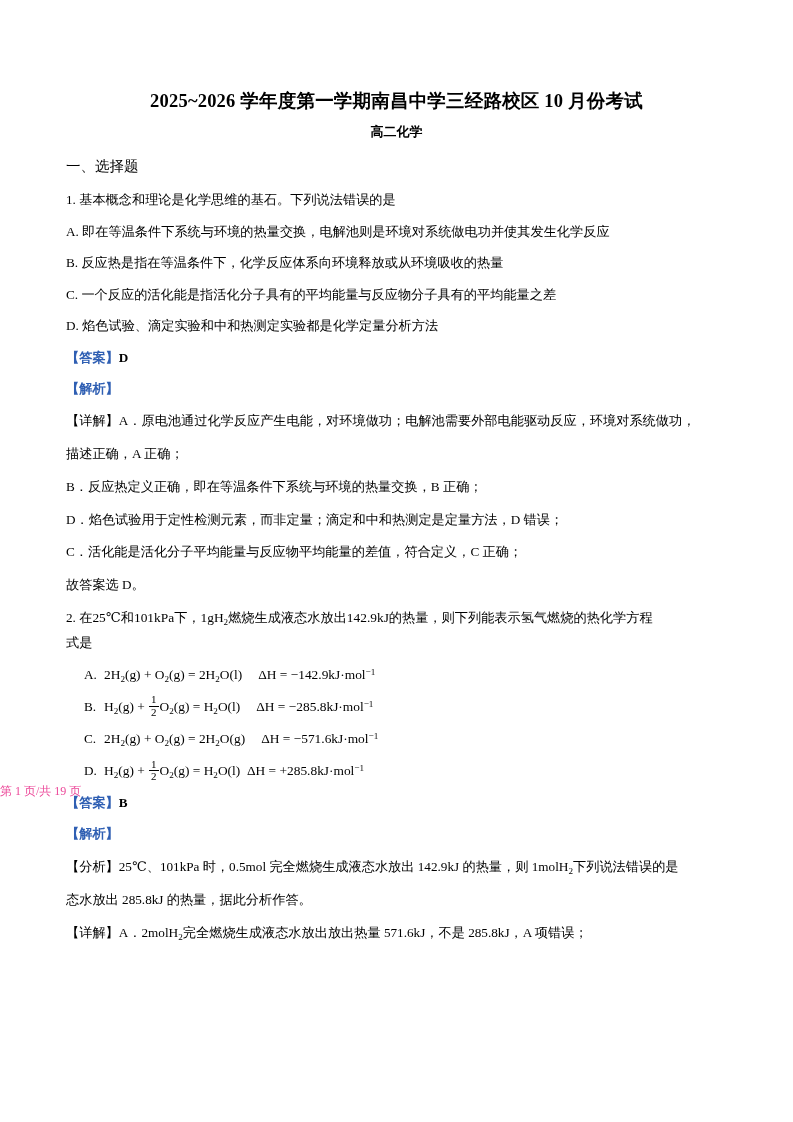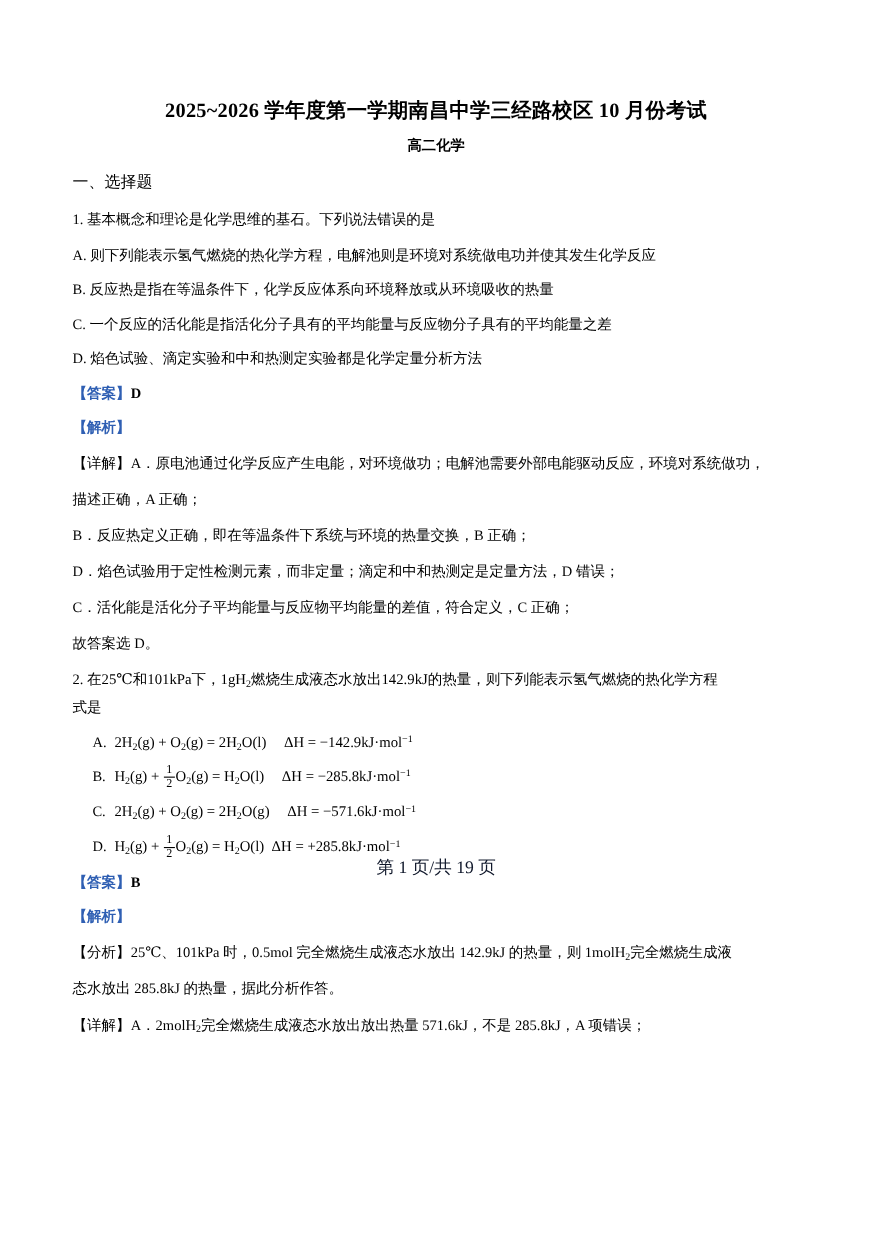--- a/index.html
+++ b/index.html
@@ -106,42 +106,41 @@
   .opt-letter {
     display: inline-block;
     width: 20px;
   }
   .gap-wide { margin-left: 16px; }
   .footer {
     position: absolute;
     left: 0;
     right: 0;
     bottom: 50px;
-    text-align: center;
-    font-size: 16px;
-    color: #0f172a;
+    font-size: 12px;
+    color: #ec4899;
   }
   .q2-head {
     font-size: 13.2px;
     line-height: 1.95;
     text-align: justify;
   }
 </style>
 </head>
 <body>
 
 <div class="page">
 
   <h1 class="title-main">2025~2026 学年度第一学期南昌中学三经路校区 10 月份考试</h1>
   <h2 class="title-sub">高二化学</h2>
 
   <div class="section-head">一、选择题</div>
 
   <div class="q-line">1. 基本概念和理论是化学思维的基石。下列说法错误的是</div>
-  <div class="opt-line">A. 则下列能表示氢气燃烧的热化学方程，电解池则是环境对系统做电功并使其发生化学反应</div>
+  <div class="opt-line">A. 即在等温条件下系统与环境的热量交换，电解池则是环境对系统做电功并使其发生化学反应</div>
   <div class="opt-line">B. 反应热是指在等温条件下，化学反应体系向环境释放或从环境吸收的热量</div>
   <div class="opt-line">C. 一个反应的活化能是指活化分子具有的平均能量与反应物分子具有的平均能量之差</div>
   <div class="opt-line">D. 焰色试验、滴定实验和中和热测定实验都是化学定量分析方法</div>
 
   <div class="ans-tag">
     <span class="tag">【答案】</span><span class="val">D</span>
   </div>
   <div class="ans-tag">
     <span class="tag">【解析】</span>
   </div>
@@ -172,21 +171,21 @@
   </div>
 
   <div class="ans-tag">
     <span class="tag">【答案】</span><span class="val">B</span>
   </div>
   <div class="ans-tag">
     <span class="tag">【解析】</span>
   </div>
 
   <div class="exp-line">
-    <span>【分析】25℃、101kPa 时，0.5mol 完全燃烧生成液态水放出 142.9kJ 的热量，则 1mol</span><span class="math">H<sub>2</sub></span><span>完全燃烧生成液</span>
+    <span>【分析】25℃、101kPa 时，0.5mol 完全燃烧生成液态水放出 142.9kJ 的热量，则 1mol</span><span class="math">H<sub>2</sub></span><span>下列说法错误的是</span>
   </div>
   <div class="exp-line">态水放出 285.8kJ 的热量，据此分析作答。</div>
 
   <div class="exp-line">
     <span>【详解】A．2mol</span><span class="math">H<sub>2</sub></span><span>完全燃烧生成液态水放出放出热量 571.6kJ，不是 285.8kJ，A 项错误；</span>
   </div>
 
   <div class="footer">第 1 页/共 19 页</div>
 </div>
 

